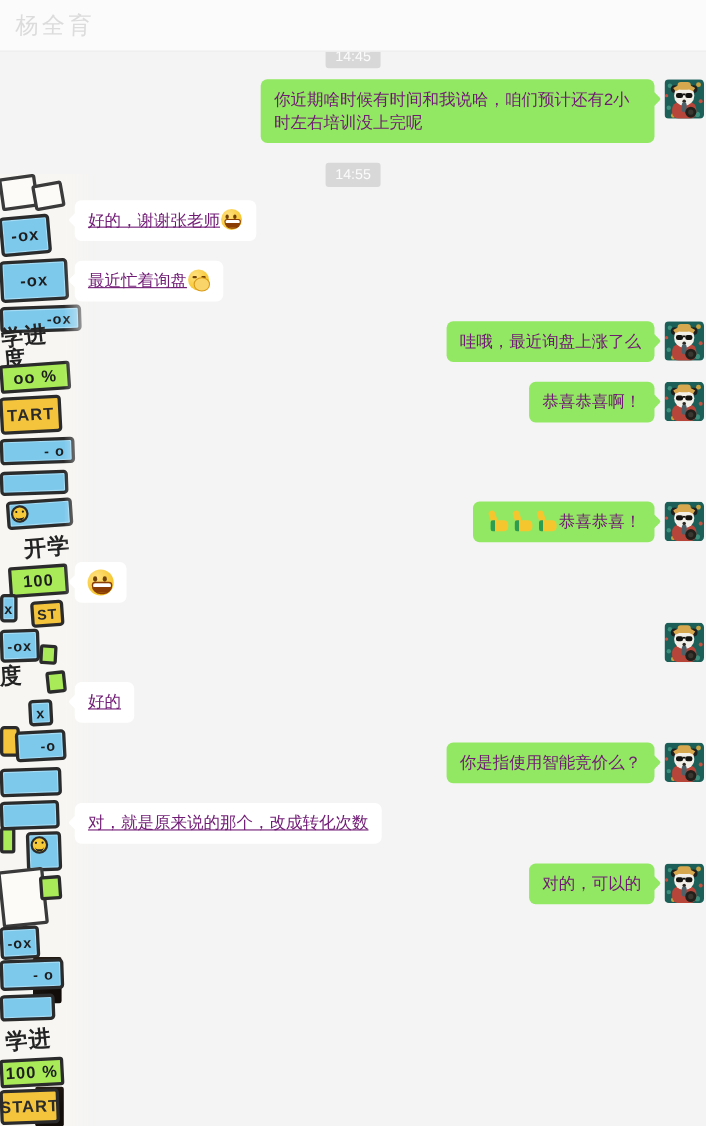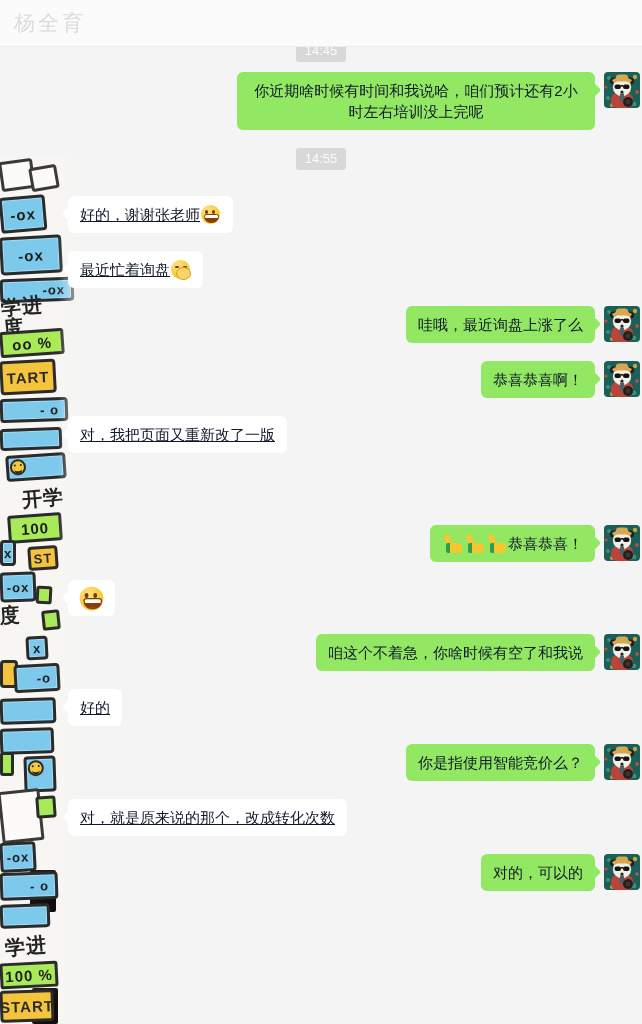--- a/index.html
+++ b/index.html
@@ -7,37 +7,37 @@
   body { font-family:"Liberation Sans","DejaVu Sans",sans-serif; background:#f4f4f4; }
   .screen { position:relative; width:642px; height:1024px; background:#f4f4f4; overflow:hidden; }
 
   
   .titlebar { position:absolute; top:0; left:0; right:0; height:47px; background:#fbfbfb;
               border-bottom:1px solid #ececec; z-index:6; }
   .faint-title { position:absolute; left:14px; top:9px; font-size:21px; letter-spacing:3px;
                  color:#dcdcdc; font-weight:400; transform:skewX(-2deg); }
 
   
-  .chat { position:absolute; top:47px; left:0; right:0; bottom:0; overflow:visible;text-align:center; }
-  .time-row { display:flex; justify-content:center; margin-bottom:26px; }
+  .chat { position:absolute; top:47px; left:0; right:0; bottom:0; overflow:visible; }
+  .time-row { display:flex; justify-content:center; margin-bottom:12px; }
   .time-row.clipped { margin-top:-7px; margin-bottom:10px; }
   .time-badge { background:#d8d8d8; color:#fbfbfb; font-size:13px; line-height:16px;
                 padding:3px 9px; border-radius:3px; }
 
   .row { display:flex; align-items:flex-start; margin-bottom:18px; }
   .row.in  { padding-left:20px; }
   .row.out { flex-direction:row-reverse; padding-right:2px; }
   .avatar { width:36px; height:36px; border-radius:4px; flex:none; overflow:hidden; }
   .row.in  .avatar { margin-right:12px; position:relative; z-index:1;
                      background:linear-gradient(135deg,#2a221b 0%,#140f0b 60%); }
   .row.out .avatar { margin-left:9px; position:relative; z-index:3; }
   .avatar svg { display:block; width:36px; height:36px; }
 
   .bubble { position:relative; z-index:3; max-width:358px; padding:8px 12px; border-radius:6px;
-            font-size:15px; line-height:21px; color:#0f172a; word-break:break-all; }
+            font-size:15px; line-height:21px; color:#701a75; word-break:break-all; }
   .bubble.in  { background:#ffffff;text-decoration:underline; }
   .bubble.out { background:#92e862; }
   .bubble::before { content:""; position:absolute; top:13px; width:10px; height:10px;
                     transform:rotate(45deg); background:inherit; border-radius:2px; }
   .bubble.in::before  { left:-4px; }
   .bubble.out::before { right:-4px; }
   .bubble.emoji-only { padding:7px 10px 5px; }
   .bubble.emoji-only .e { transform:scale(1.25); margin:2px 4px; }
 
   
@@ -186,24 +186,20 @@
 <circle cx="18" cy="20" r="1.6" fill="#2a2622"></circle>
 <rect x="15.8" y="21" width="4.4" height="9" rx="2" fill="#4e6068"></rect>
 <circle cx="24" cy="30" r="5" fill="#23201c"></circle>
             <circle cx="24" cy="30" r="2.4" fill="#3a3630"></circle>
 </svg>
         </div>
         <div class="bubble out"><span>恭喜恭喜啊！</span></div>
       </div>
       <div class="row in">
         <div class="avatar"></div>
-        <div class="bubble in"><span>对，我把页面又重新改了一版</span></div>
-      </div>
-      <div class="row in">
-        <div class="avatar"></div>
       </div>
       <div class="row out">
         <div class="avatar">
           <svg viewBox="0 0 36 36" xmlns="http://www.w3.org/2000/svg">
 <rect width="36" height="36" fill="#1c5f58"></rect>
 <circle cx="5" cy="6" r="2" fill="#3c8f7c"></circle>
             <circle cx="31" cy="5" r="2.2" fill="#c9a23f"></circle>
 <circle cx="4" cy="26" r="2" fill="#3c8f7c"></circle>
             <circle cx="33" cy="20" r="1.8" fill="#c94f3f"></circle>
 <circle cx="8" cy="33" r="2" fill="#c9a23f"></circle>
@@ -249,21 +245,20 @@
 <rect x="12" y="2.5" width="12" height="7" rx="3" fill="#d8a84e"></rect>
 <rect x="10.5" y="12.5" width="6.5" height="4.5" rx="2" fill="#15130f"></rect>
 <rect x="19" y="12.5" width="6.5" height="4.5" rx="2" fill="#15130f"></rect>
 <rect x="16.8" y="13" width="2.4" height="1.6" fill="#15130f"></rect>
 <circle cx="18" cy="20" r="1.6" fill="#2a2622"></circle>
 <rect x="15.8" y="21" width="4.4" height="9" rx="2" fill="#4e6068"></rect>
 <circle cx="24" cy="30" r="5" fill="#23201c"></circle>
             <circle cx="24" cy="30" r="2.4" fill="#3a3630"></circle>
 </svg>
         </div>
-        <div class="bubble out"><span>咱这个不着急，你啥时候有空了和我说</span></div>
       </div>
       <div class="row in">
         <div class="avatar"></div>
         <div class="bubble in"><span>好的</span></div>
       </div>
       <div class="row out">
         <div class="avatar">
           <svg viewBox="0 0 36 36" xmlns="http://www.w3.org/2000/svg">
 <rect width="36" height="36" fill="#1c5f58"></rect>
 <circle cx="5" cy="6" r="2" fill="#3c8f7c"></circle>

